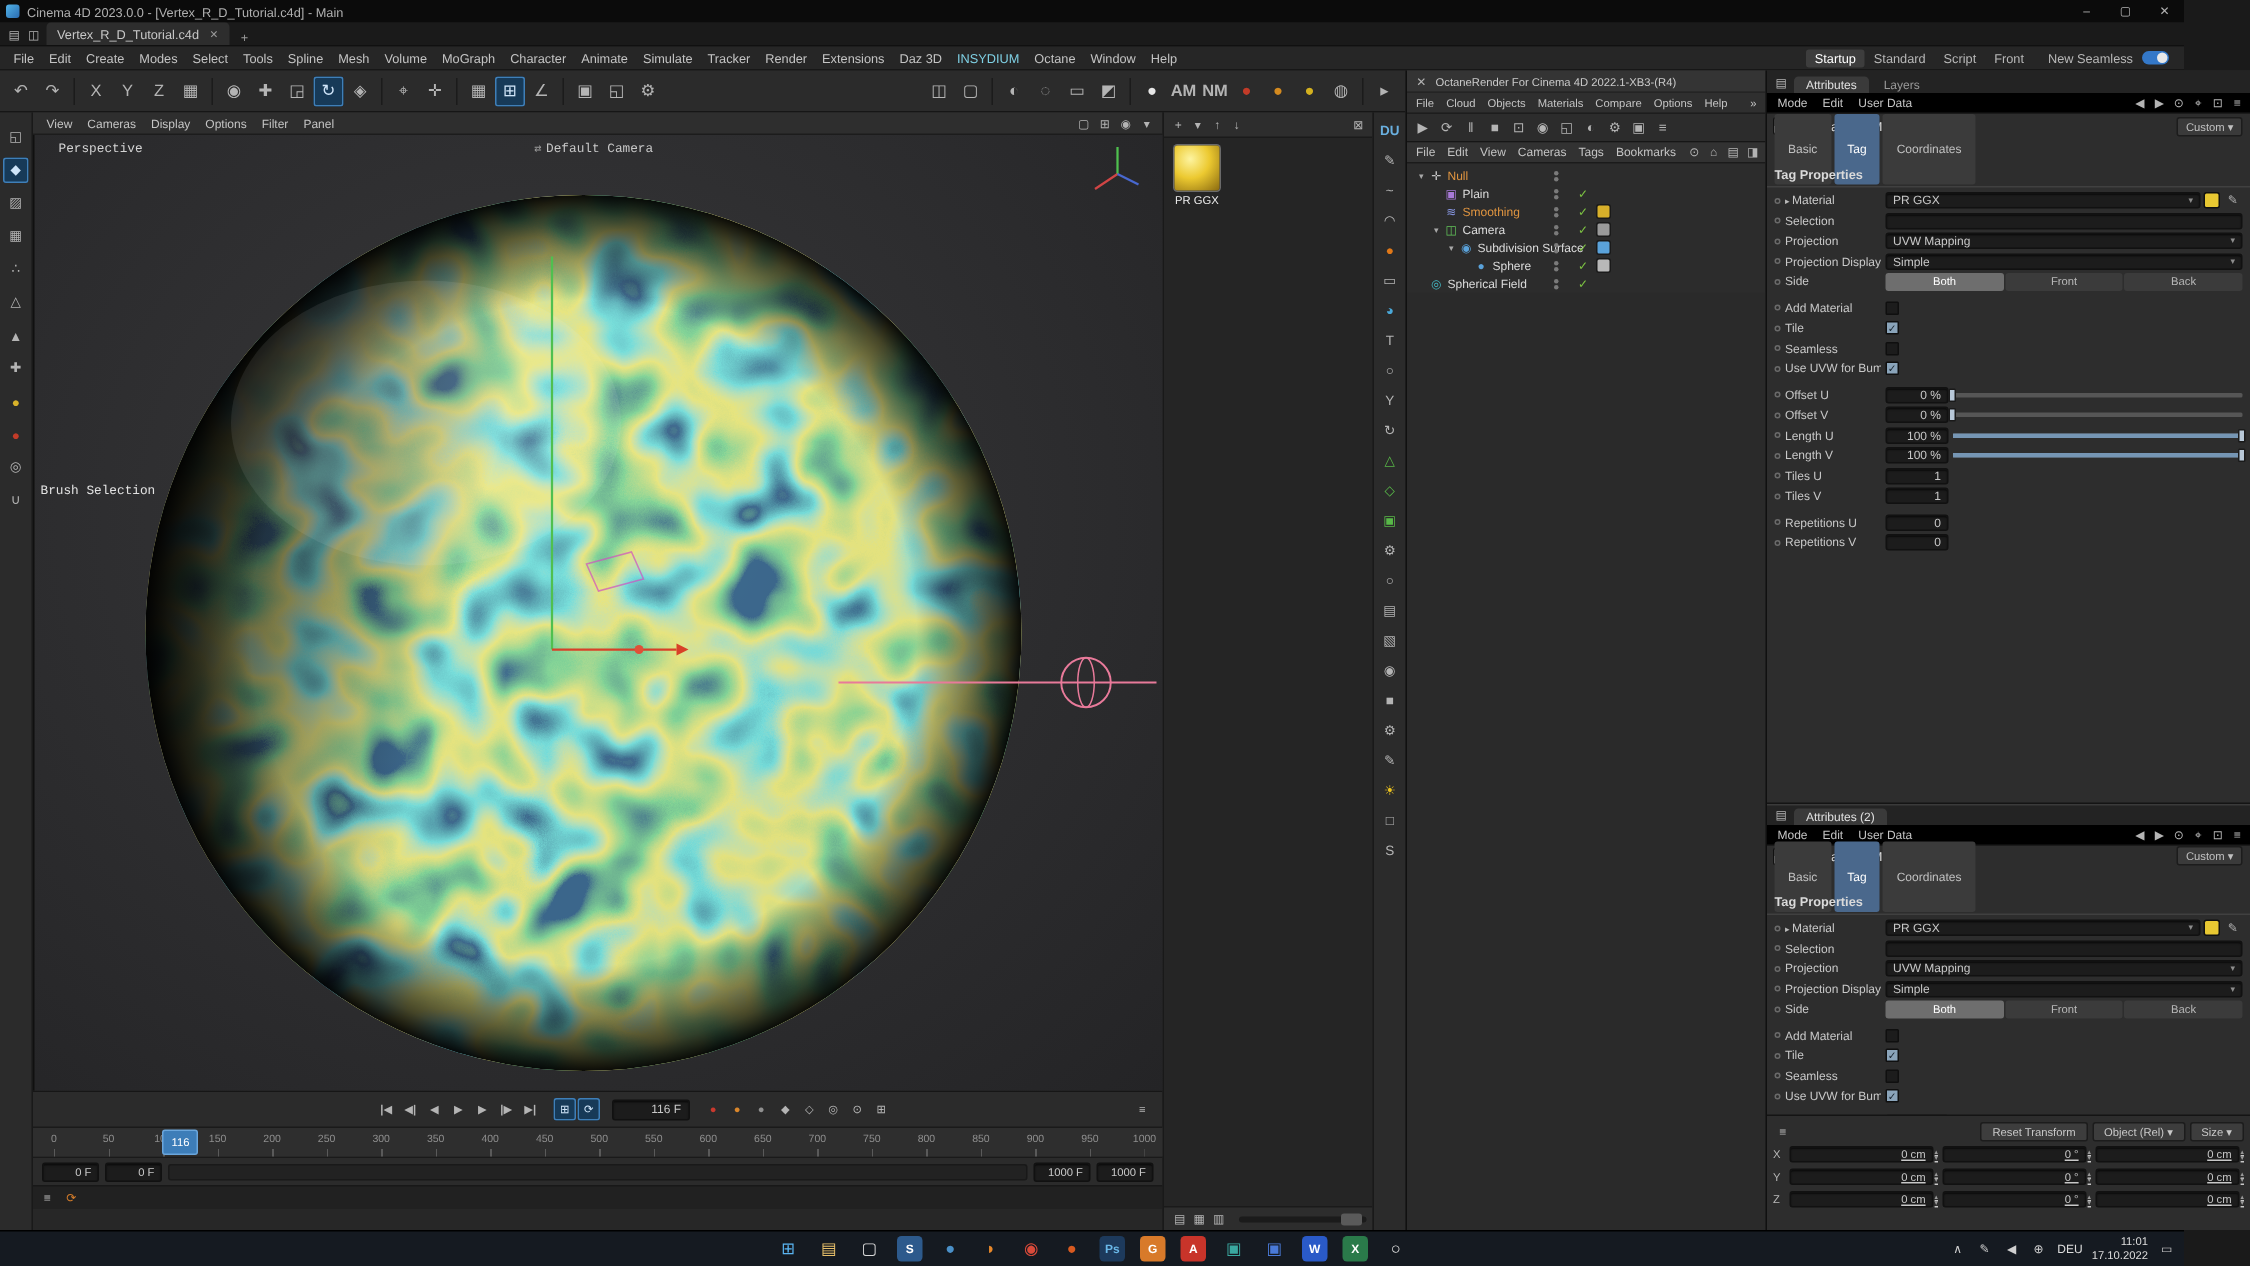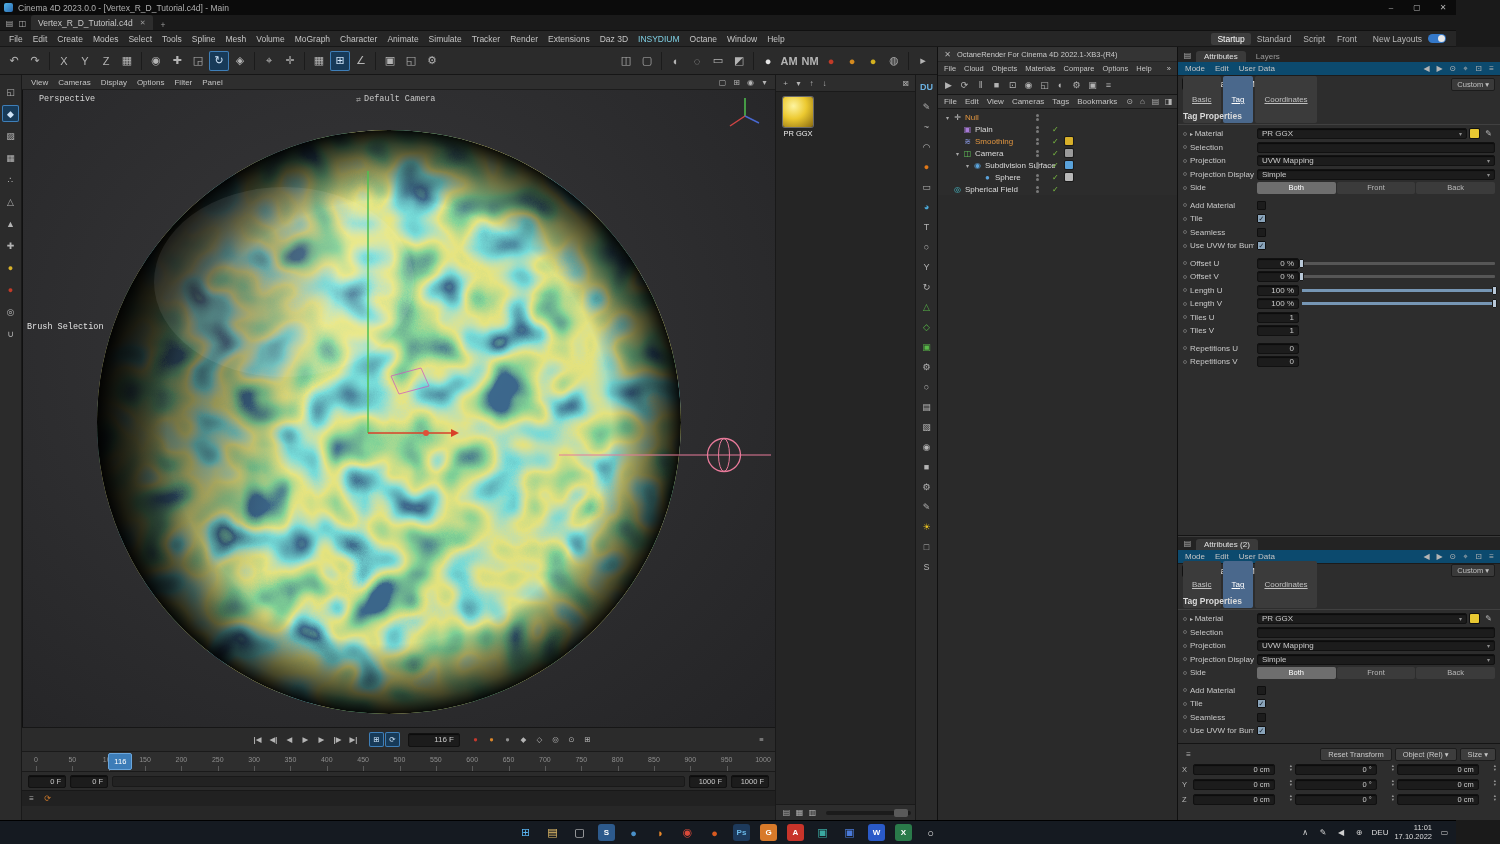--- a/index.html
+++ b/index.html
@@ -109,29 +109,29 @@
   .om-tag{width:8px;height:8px;border-radius:1px;box-shadow:0 0 0 1px #1a1a1a;}
   .om-empty{flex:1;background:#2a2a2a;}
   
   .attr-col{width:323px;background:#2d2d2d;border-left:1px solid #101010;display:flex;flex-direction:column;}
   .attr-panel{overflow:hidden;display:flex;flex-direction:column;border-bottom:1px solid #141414;}
   #attr-panel-1{height:489px;}
   #attr-panel-2{height:208px;border-top:1px solid #3a3a3a;}
   .attr-titlebar{height:15px;background:#232323;display:flex;align-items:flex-end;gap:2px;padding:0 3px;}
   .attr-title-tab{font-size:8px;color:#9a9a9a;padding:1px 8px;}
   .attr-title-tab.active{background:#3a3a3a;color:#e0e0e0;border-radius:3px 3px 0 0;}
-  .attr-menubar{height:14px;background:#0c4a6e;display:flex;align-items:center;font-size:8px;padding:0 2px;border-bottom:1px solid #1b1b1b;}
+  .attr-menubar{height:14px;background:#000000;display:flex;align-items:center;font-size:8px;padding:0 2px;border-bottom:1px solid #1b1b1b;}
   .attr-menubar .right{margin-left:auto;display:flex;}
   .attr-objrow{height:16px;display:flex;align-items:center;gap:4px;padding:0 5px;}
   .mat-tag-icon{width:10px;height:10px;border-radius:1px;box-shadow:0 0 0 1px #111;flex:none;
     background:conic-gradient(#d8d8d8 0 25%,#5a5a5a 0 50%,#d8d8d8 0 75%,#5a5a5a 0);}
   .attr-objtitle{font-size:8.5px;color:#e2e2e2;white-space:nowrap;}
   .custom-dd{font-size:7.5px;color:#c0c0c0;background:#3a3a3a;border:1px solid #1c1c1c;padding:1px 5px;border-radius:2px;}
   .attr-tabs{height:15px;display:flex;gap:2px;padding:0 5px;align-items:center;}
-  .attr-tab{font-size:8px;color:#c0c0c0;background:#3b3b3b;padding:19px 9px;border-radius:2px;text-decoration:underline;}
+  .attr-tab{font-size:8px;color:#c0c0c0;background:#3b3b3b;padding:19px 9px;border-radius:2px;}
   .attr-tab.active{background:#4a688c;color:#fff;}
   .attr-section{font-size:8.5px;font-weight:bold;color:#dadada;padding:4px 5px 3px;border-bottom:1px solid #404040;margin-bottom:2px;}
   .attr-row{display:flex;align-items:center;height:13.5px;padding:0 5px;font-size:8px;color:#c8c8c8;gap:3px;}
   .attr-row.gap{margin-top:4px;}
   .bullet{width:4px;height:4px;border:1px solid #6a6a6a;border-radius:50%;flex:none;}
   .exp{font-size:6px;color:#bbb;flex:none;}
   .attr-label{width:64px;flex:none;white-space:nowrap;overflow:hidden;}
   .attr-val{flex:1;display:flex;align-items:center;gap:3px;min-width:0;}
   .wfield{flex:1;height:11px;display:flex;align-items:center;justify-content:space-between;padding:0 4px;}
   .dd-arrow{color:#8e8e8e;font-size:6px;}
@@ -144,21 +144,21 @@
   .slider-track{flex:1;height:3px;background:#565656;border-radius:1px;position:relative;}
   .slider-fill{position:absolute;left:0;top:0;bottom:0;background:#7696b4;}
   .slider-handle{position:absolute;top:-3px;width:5px;height:9px;background:#b8c8d8;border:1px solid #1a1a1a;border-radius:1px;}
   .swatch{width:9px;height:9px;border-radius:1px;box-shadow:0 0 0 1px #111;flex:none;}
   
   .coords-panel{flex:1;background:#2d2d2d;padding:2px 4px;}
   .coord-top{display:flex;align-items:center;gap:3px;height:16px;}
   .coord-btn{background:#3d3d3d;border:1px solid #1c1c1c;border-radius:2px;font-size:7.5px;color:#c8c8c8;padding:1px 7px;white-space:nowrap;}
   .coord-row{display:flex;align-items:center;gap:3px;height:15px;font-size:7.5px;}
   .coord-axis{width:8px;color:#b8b8b8;flex:none;}
-  .coord-cell{flex:1;display:flex;align-items:flex-start;gap:15px;min-width:0;}
+  .coord-cell{flex:1;display:flex;align-items:center;gap:1px;min-width:0;text-decoration:underline;}
   .coordf{flex:1;height:11px;display:flex;align-items:center;justify-content:flex-end;padding:0 4px;}
   .spin{display:flex;flex-direction:column;font-size:4.5px;line-height:4px;color:#999;flex:none;}
   
   .taskbar{height:24px;background:#151a21;display:flex;align-items:center;position:relative;border-top:1px solid #000;}
   .tb-center{position:absolute;left:50%;transform:translateX(-50%);display:flex;gap:10px;align-items:center;}
   .tb-icon{width:17px;height:17px;display:inline-flex;align-items:center;justify-content:center;font-size:11px;border-radius:3px;color:#cfcfcf;flex:none;}
   .tb-icon.badge{font-size:8px;font-weight:bold;color:#fff;}
   .tb-right{margin-left:auto;display:flex;align-items:center;gap:6px;padding-right:5px;font-size:8px;color:#dcdcdc;}
   .tb-right .tb-icon{width:13px;height:13px;font-size:8px;}
   .tb-clock{display:flex;flex-direction:column;align-items:flex-end;font-size:7.5px;line-height:8.5px;}
@@ -214,21 +214,21 @@
         <span class="menu-item">Window</span>
         <span class="menu-item">Help</span>
       </div>
     <div class="layouts">
       <div id="layouts" style="display:flex">
           <span class="layout-item active">Startup</span>
           <span class="layout-item">Standard</span>
           <span class="layout-item">Script</span>
           <span class="layout-item">Front</span>
         </div>
-      <span class="newlayouts-label">New Layouts</span>
+      <span class="newlayouts-label">New Seamless</span>
       <span class="toggle-pill">
           <span class="toggle-knob"></span>
         </span>
     </div>
   </div>
 
   <div class="body-row">
     <div class="left-region">
       <div class="toolbar" id="main-toolbar">
           <span class="icon">↶</span>

